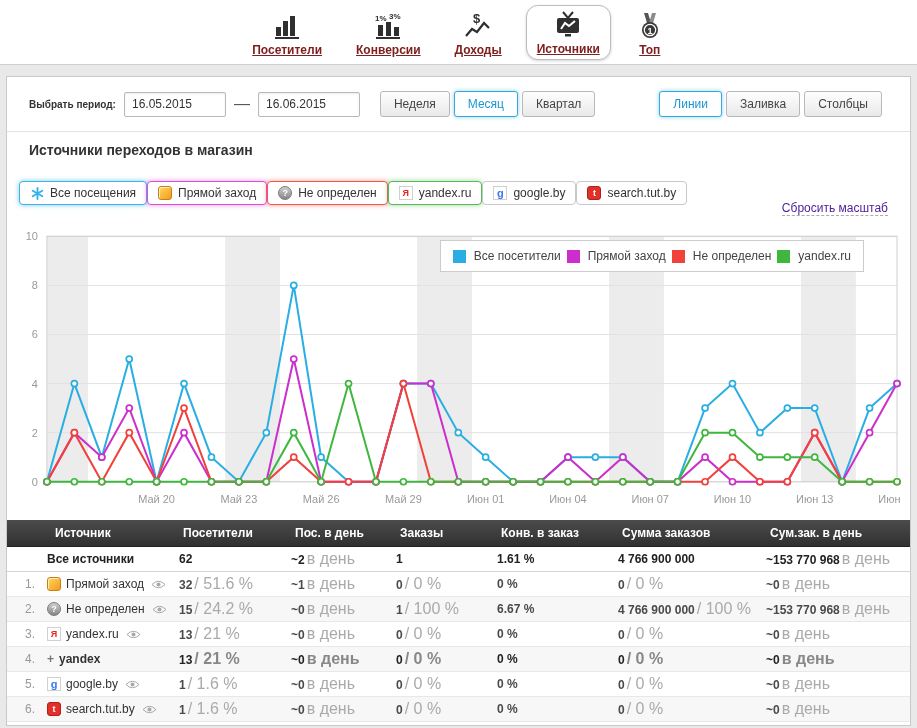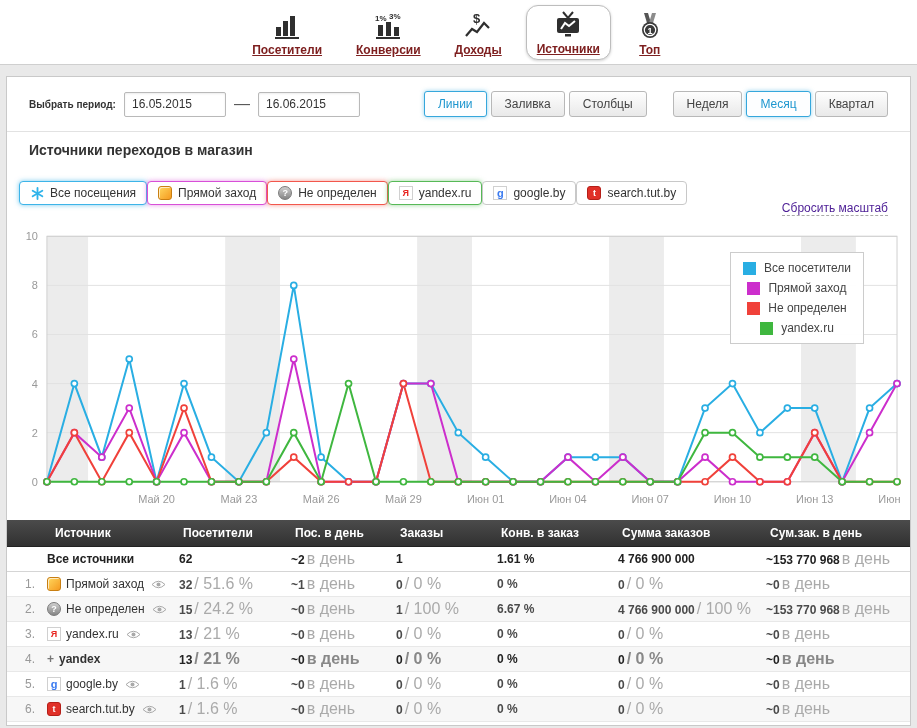--- a/index.html
+++ b/index.html
@@ -94,23 +94,23 @@
   .ic-google  { background:#fff; border:1px solid #d0d0d0; color:#3a7af0; font-size:11px; }
   .ic-google::after { content:"g"; }
   .ic-tut     { border-radius:3px; background:#e03028; border:1px solid #b51f18; color:#fff; }
   .ic-tut::after { content:"t"; }
 
   
   .chart-wrap { position:relative; margin:2px 6px 0; }
   .chart-wrap svg { display:block; width:100%; }
   .chart-wrap text { font-family:"Liberation Sans","DejaVu Sans",sans-serif; font-size:11px; fill:#999; }
   .legend {
-    position:absolute; top:26px; right:40px; background:rgba(255,255,255,.97);
-    border:1px solid #ccc; padding:8px 12px; display:flex; flex-direction:column; gap:6px;
-    font-size:12px; color:#444;align-items:center;
+    position:absolute; top:14px; right:40px; background:rgba(255,255,255,.97);
+    border:1px solid #ccc; padding:8px 12px; display:flex; flex-direction:row; gap:6px;
+    font-size:12px; color:#444;
   }
   .lg-item { display:flex; align-items:center; gap:8px; }
   .lg-swatch { width:13px; height:13px; display:inline-block; flex:none; }
 
   
   .table { margin-top:8px; font-size:12px; }
   .trow {
     display:grid;
     grid-template-columns:40px 132px 112px 105px 101px 121px 148px auto;
     align-items:center; min-height:25px; border-bottom:1px solid #e8e8e8;
@@ -197,29 +197,29 @@
   </a>
 </header>
 
 <main class="panel">
 
   <div class="period-row">
     <span class="period-label">Выбрать период:</span>
     <input class="date-input" value="16.05.2015" style="">
     <span class="dash">—</span>
     <input class="date-input" value="16.06.2015" style="">
+    <div class="btn-group range">
+      <button class="btn">Неделя</button>
+      <button class="btn active">Месяц</button>
+      <button class="btn">Квартал</button>
+    </div>
     <div class="btn-group view">
       <button class="btn active">Линии</button>
       <button class="btn">Заливка</button>
       <button class="btn">Столбцы</button>
-    </div>
-    <div class="btn-group range">
-      <button class="btn">Неделя</button>
-      <button class="btn active">Месяц</button>
-      <button class="btn">Квартал</button>
     </div>
   </div>
 
   <hr class="sep">
 
   <h2 class="section-title">Источники переходов в магазин</h2>
 
   <div class="chips-row">
     <div class="chip c-blue">
       <span class="tic">

